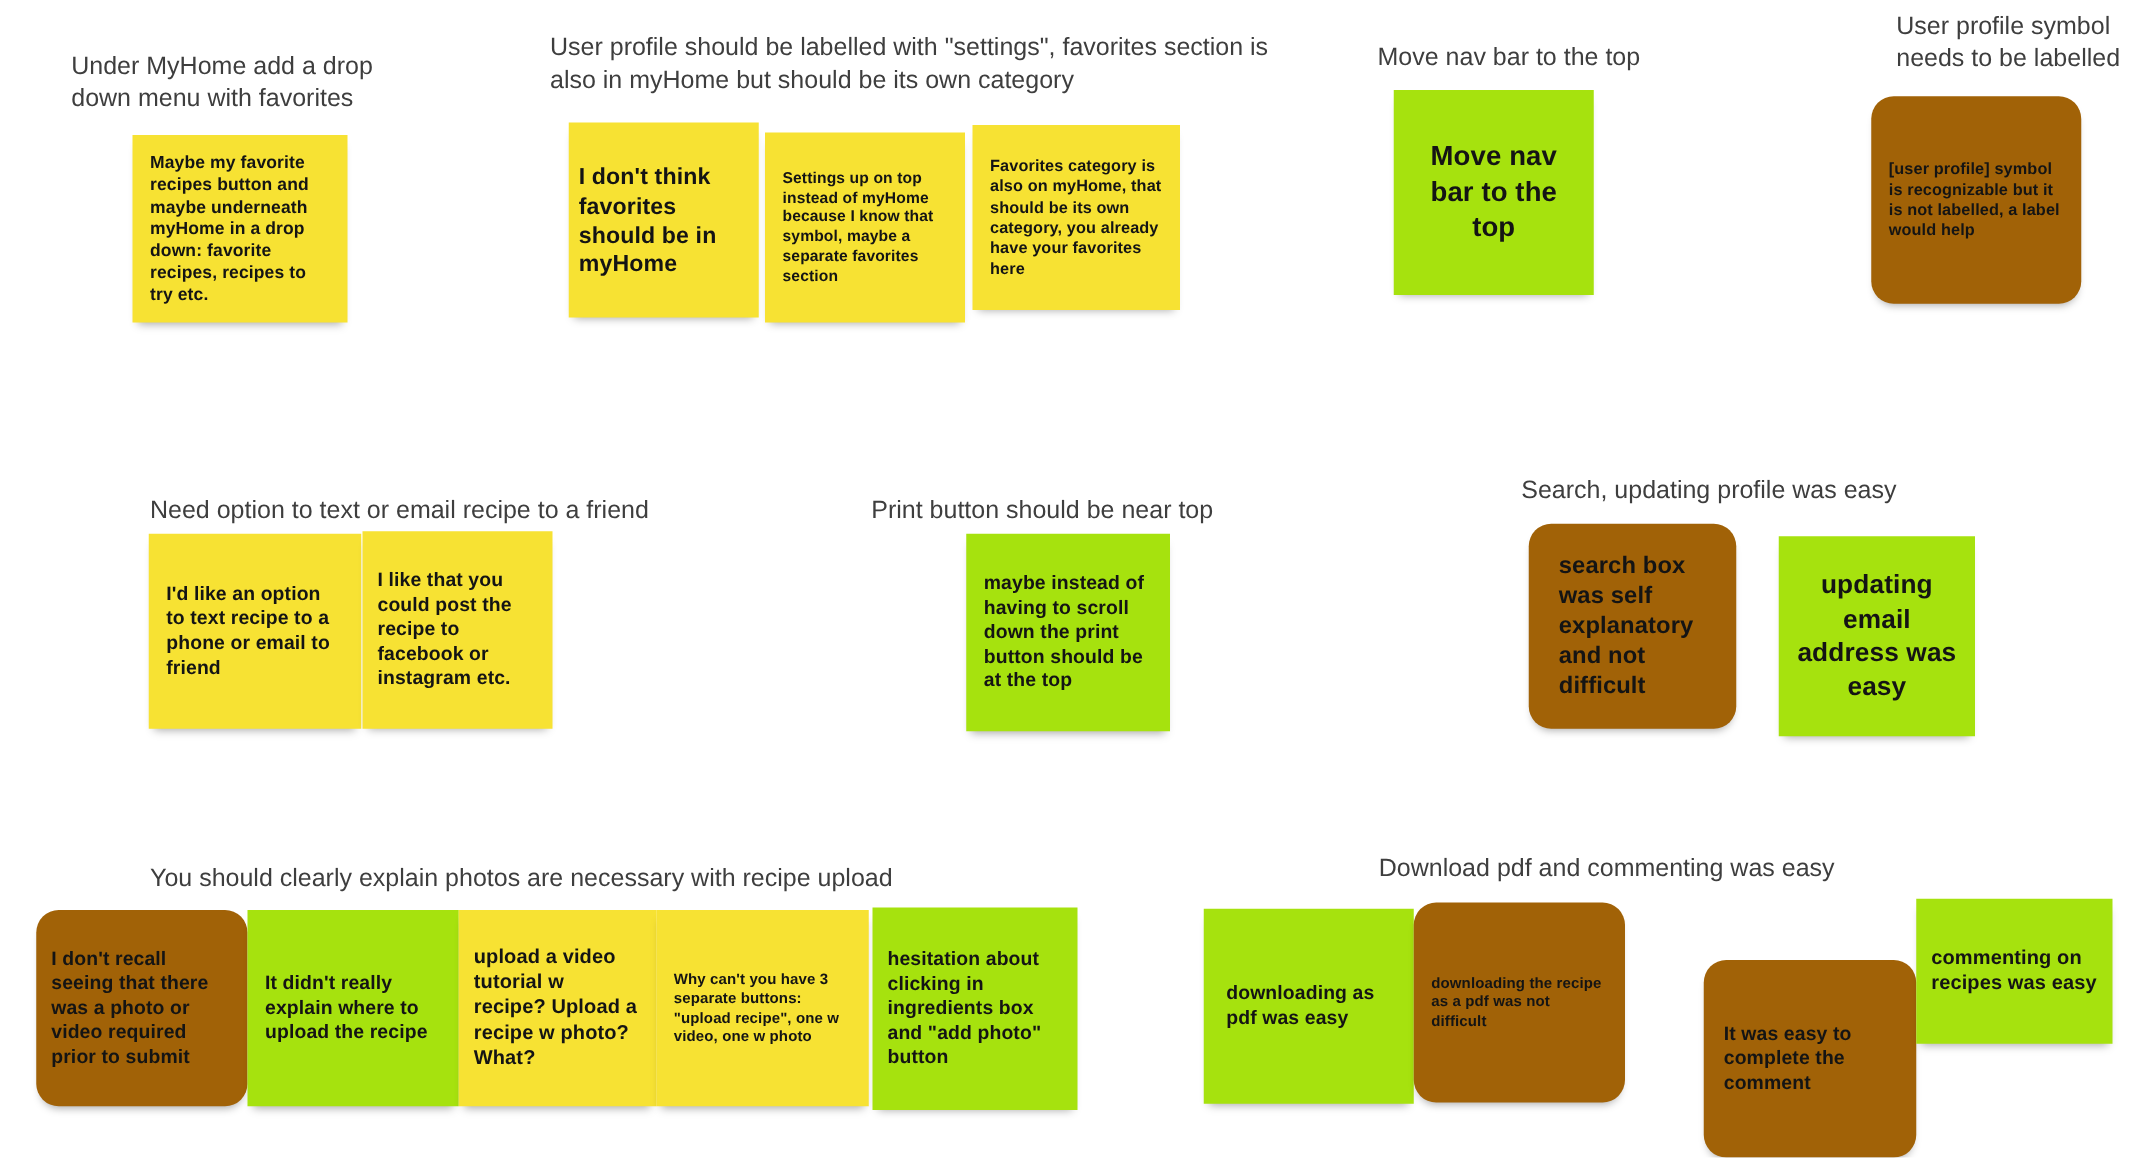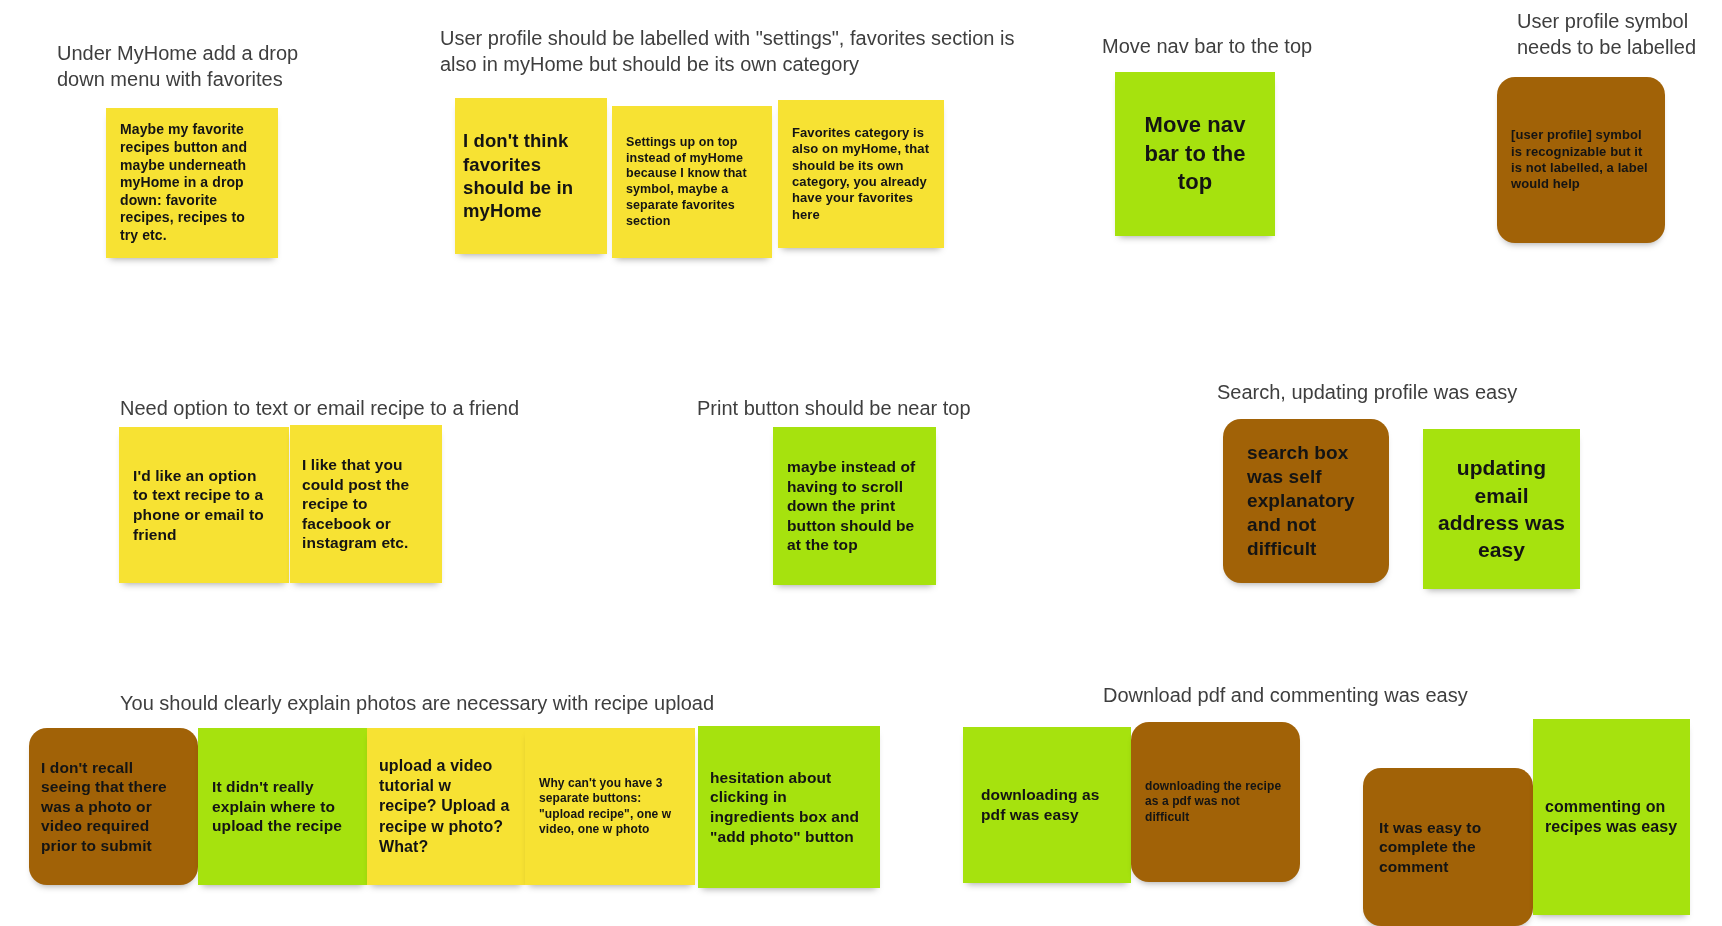--- a/index.html
+++ b/index.html
@@ -59,25 +59,25 @@
   .s-g3n0 { left: 1497px; top: 77px;  width: 168px; height: 166px; font-size: 13px; }
   .s-g4n0 { left: 119px;  top: 427px; width: 170px; height: 156px; font-size: 15.5px; }
   .s-g4n1 { left: 290px;  top: 425px; width: 152px; height: 158px; font-size: 15.5px; padding: 10px 12px; }
   .s-g5n0 { left: 773px;  top: 427px; width: 163px; height: 158px; font-size: 15.5px; }
   .s-g6n0 { left: 1183px; top: 419px; width: 166px; height: 164px; font-size: 19px; padding: 10px 22px 10px 24px; margin-left: 40px; }
   .s-g6n1 { left: 1423px; top: 413px; width: 157px; height: 160px; font-size: 21px; line-height: 1.3; margin-top: 16px; }
   .s-g7n0 { left: 29px;   top: 728px; width: 169px; height: 157px; font-size: 15.5px; padding: 10px 12px; }
   .s-g7n1 { left: 198px;  top: 728px; width: 169px; height: 157px; font-size: 15.5px; align-items: flex-end; }
   .s-g7n2 { left: 367px;  top: 728px; width: 158px; height: 157px; font-size: 16px; padding: 10px 12px; }
   .s-g7n3 { left: 525px;  top: 728px; width: 170px; height: 157px; font-size: 12px; }
-  .s-g7n4 { left: 698px;  top: 726px; width: 182px; height: 162px; font-size: 15.5px; padding: 28px 12px; }
+  .s-g7n4 { left: 698px;  top: 726px; width: 164px; height: 162px; font-size: 15.5px; padding: 28px 12px; }
   .s-g8n0 { left: 963px;  top: 727px; width: 168px; height: 156px; font-size: 15.5px; padding: 10px 18px; }
   .s-g8n1 { left: 1131px; top: 722px; width: 169px; height: 160px; font-size: 12px; }
   .s-g8n2 { left: 1363px; top: 723px; width: 170px; height: 158px; font-size: 15.5px; padding: 10px 16px; margin-top: 45px; }
-  .s-g8n3 { left: 1533px; top: 719px; width: 157px; height: 196px; font-size: 16px; padding: 10px 12px; }
+  .s-g8n3 { left: 1533px; top: 719px; width: 157px; height: 116px; font-size: 16px; padding: 10px 12px; }
 </style>
 </head>
 <body>
 
 <div class="board">
 
   <div class="group-header h-g0">Under MyHome add a drop down menu with favorites</div>
   <div class="note c-yellow s-g0n0">
       <span>Maybe my favorite recipes button and maybe underneath myHome in a drop down: favorite recipes, recipes to try etc.</span>
     </div>

